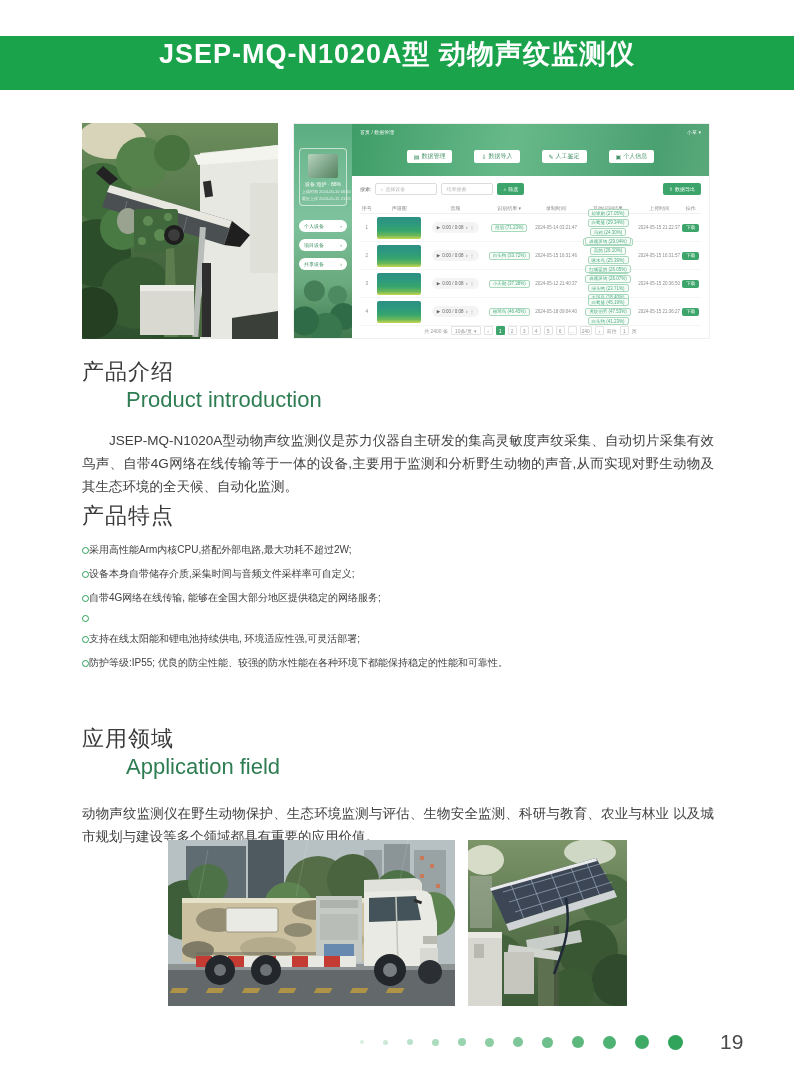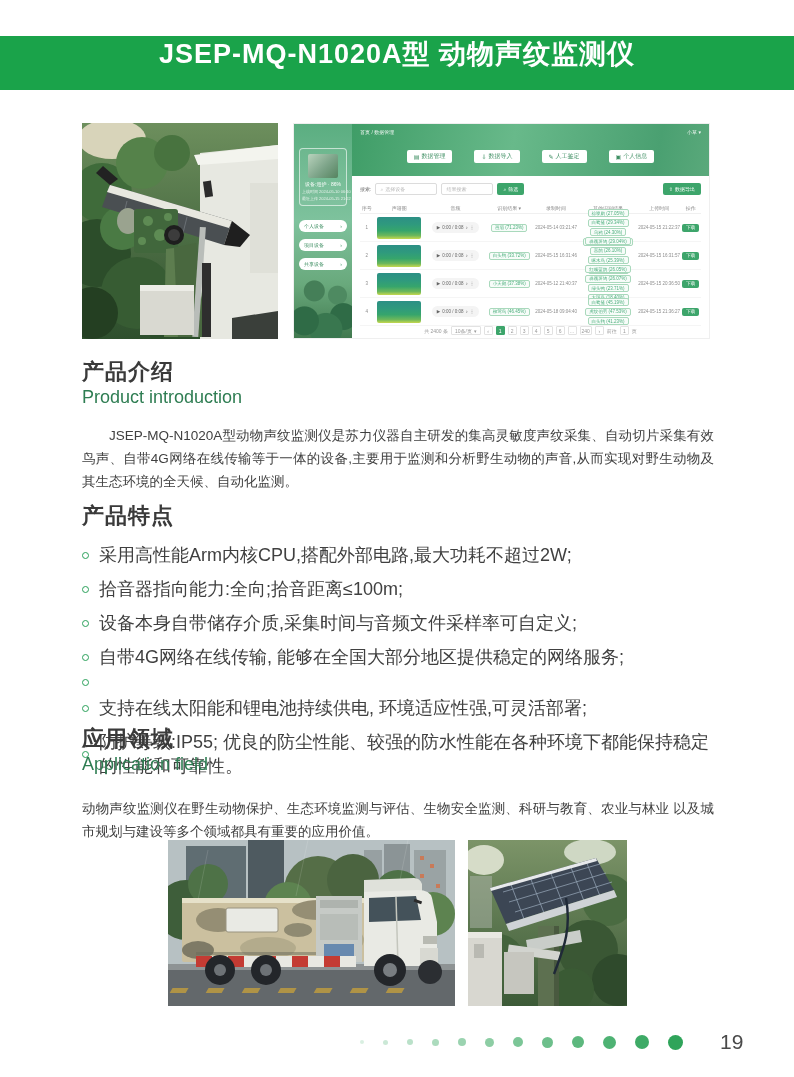--- a/index.html
+++ b/index.html
@@ -75,28 +75,28 @@
   .pagerow{position:absolute;bottom:3px;left:8px;right:8px;display:flex;justify-content:center;
            align-items:center;gap:3px;font-size:5px;color:#9a9a9a;}
   .pg{min-width:9px;height:9px;border:1px solid #e2e2e2;border-radius:1px;display:flex;
       align-items:center;justify-content:center;background:#fff;padding:0 1px;}
   .pg-active{background:#3da56b;color:#fff;border-color:#3da56b;}
   .ppsel{border:1px solid #e2e2e2;border-radius:1px;height:9px;display:flex;align-items:center;
          gap:2px;padding:0 3px;background:#fff;}
 
   
   .sec{position:absolute;left:82px;width:632px;}
-  .h-zh{font-size:22px;font-weight:bold;color:#3a3a3a;letter-spacing:1px;line-height:1.1;}
-  .h-en{font-size:18px;color:#2e7d52;margin-top:3px;}
+  .h-zh{font-size:22px;font-weight:normal;color:#3a3a3a;letter-spacing:1px;line-height:1.1;}
+  .h-en{font-size:22px;color:#2e7d52;margin-top:3px;margin-left:44px;}
   .para{font-size:13.5px;color:#404040;line-height:23px;text-align:justify;}
   .indent{text-indent:2em;}
   .sec-intro{top:360px;} .sec-intro .para{margin-top:16px;}
   .sec-feat{top:504px;}
   .feat-list{list-style:none;margin:15px 0 0;padding:0;}
-  .feat-item{display:flex;align-items:center;gap:10px;margin-bottom:10px;font-size:18px;color:#404040;}
+  .feat-item{display:flex;align-items:center;margin-bottom:10px;font-size:10px;color:#404040;}
   .bullet{width:5px;height:5px;border:1.6px solid #2aa15a;border-radius:50%;flex:none;}
   .sec-app{top:727px;} .sec-app .para{margin-top:22px;}
 
   
   .photo-truck{left:168px;top:840px;width:287px;height:166px;}
   .photo-solar{left:468px;top:840px;width:159px;height:166px;}
 
   
   .footer{position:absolute;left:360px;top:1030px;height:24px;display:flex;align-items:center;}
   .dot{border-radius:50%;background:#2fa45a;flex:none;}
@@ -389,24 +389,20 @@
 
   <div class="sec sec-feat">
     <div class="h-zh">产品特点</div>
     <ul class="feat-list" id="features-list">
         <li class="feat-item">
           <span class="bullet"></span>
           <span>采用高性能Arm内核CPU,搭配外部电路,最大功耗不超过2W;</span>
         </li>
         <li class="feat-item">
           <span class="bullet"></span>
-          <span>拾音器指向能力:全向;拾音距离≤100m;</span>
-        </li>
-        <li class="feat-item">
-          <span class="bullet"></span>
           <span>设备本身自带储存介质,采集时间与音频文件采样率可自定义;</span>
         </li>
         <li class="feat-item">
           <span class="bullet"></span>
           <span>自带4G网络在线传输, 能够在全国大部分地区提供稳定的网络服务;</span>
         </li>
         <li class="feat-item">
           <span class="bullet"></span>
         </li>
         <li class="feat-item">

